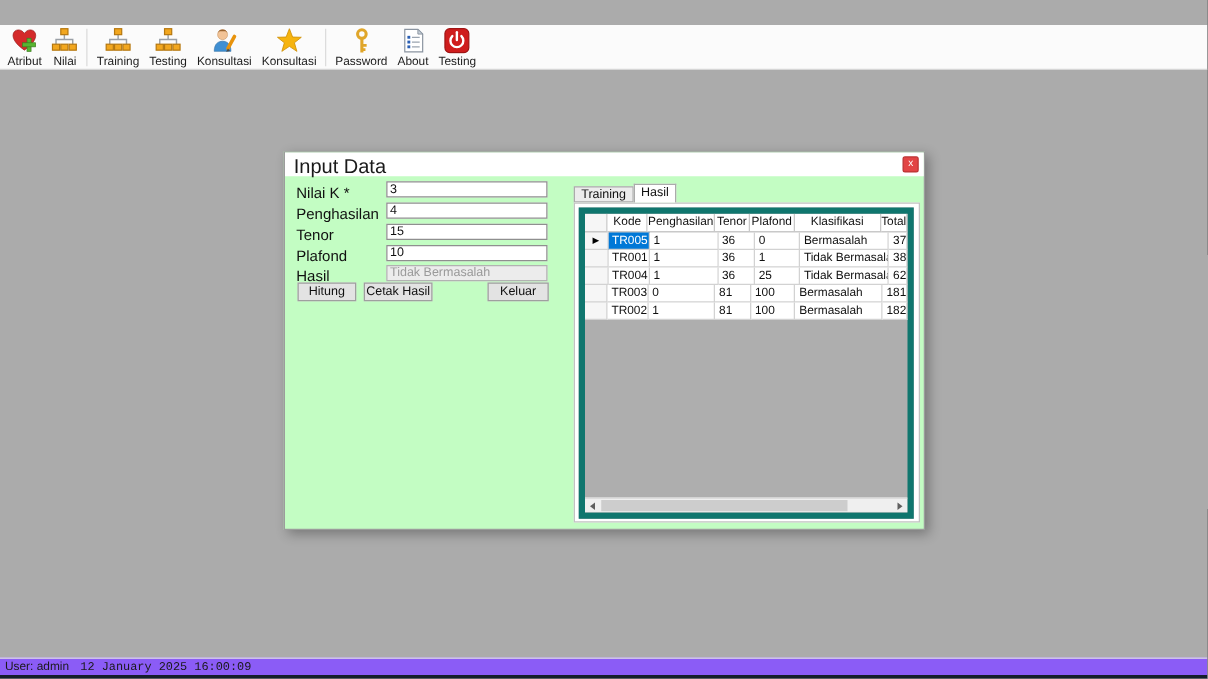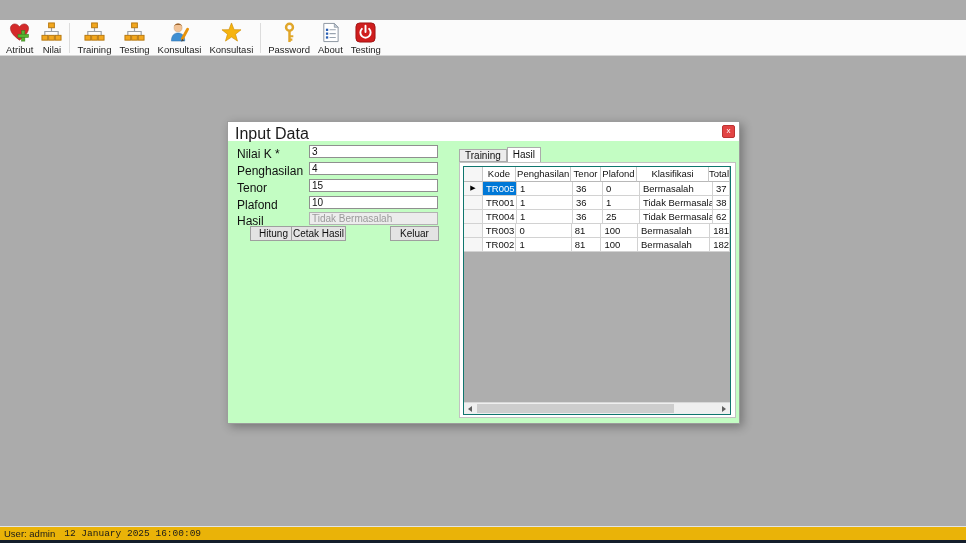--- a/index.html
+++ b/index.html
@@ -15,21 +15,21 @@
 
   
   .toolbar { position:absolute; top:20px; left:0; right:0; height:36px; background:#fbfbfb;
              border-bottom:1px solid #d6d6d6; display:flex; align-items:stretch; padding:1px 2px 0 2px; }
   .tb-item { display:flex; flex-direction:column; align-items:center; justify-content:flex-start; padding:1px 4px 0; }
   .tb-item svg { width:21px; height:21px; display:block; }
   .tb-label { font-size:9.5px; color:#1c1c1c; margin-top:1px; white-space:nowrap; }
   .tb-sep { width:1px; background:#dcdcdc; margin:2px 3px; }
 
   
-  .statusbar { position:absolute; left:0; right:0; bottom:3px; height:14px; background:#eab308;
+  .statusbar { position:absolute; left:0; right:0; bottom:3px; height:14px; background:#8b5cf6;
                border-top:1px solid #e4e4e4; display:flex; align-items:center; font-size:9.5px; color:#1a1a1a; }
   .status-user { margin-left:4px; }
   .status-time { margin-left:9px;font-family:Liberation Mono, monospace; }
   .bottom-strip { position:absolute; left:0; right:0; bottom:0; height:3px; background:#141e2b; }
 
   
   .dialog { position:absolute; left:227px; top:121px; width:513px; height:303px; background:#c3fdc3;
             border:1px solid #9c9c9c; box-shadow:3px 3px 9px rgba(0,0,0,.30); }
   .dlg-titlebar { position:absolute; top:0; left:0; right:0; height:19px; background:#ffffff; }
   .dlg-title { position:absolute; left:7px; top:3px; font-size:16px; color:#1a1a1a; }
@@ -37,34 +37,34 @@
                border:1px solid #bb3333; border-radius:2px; color:#fff; font-size:8px; line-height:10px;
                text-align:center; cursor:default; }
 
   .fld-label { position:absolute; left:9px; font-size:12px; color:#101010; }
   .fld-input { position:absolute; left:81px; width:129px; height:13px; border:1px solid #8f8f8f;
                background:#fff; font-family:inherit; font-size:10px; padding:0 2px; color:#101010; }
   .fld-input.disabled { background:#ececec; border-color:#b2b2b2; color:#9a9a9a; }
 
   .btn { position:absolute; height:15px; background:#e3e3e3; border:1px solid #9f9f9f; font-family:inherit;
          font-size:10px; line-height:12px; text-align:center; color:#101010; padding:0; cursor:default; }
-  .btn-hitung { left:22px; top:104px; width:47px; }
+  .btn-hitung { left:10px; top:104px; width:47px; }
   .btn-cetak  { left:63px; top:104px; width:55px; }
   .btn-keluar { left:162px; top:104px; width:49px; }
 
   
   .tabs { position:absolute; left:231px; top:25px; height:15px; display:flex; align-items:flex-end; }
   .tab { font-size:10px; color:#101010; background:#ececec; border:1px solid #ababab; height:13px;
          line-height:12px; padding:0 5px; cursor:default; }
   .tab.selected { background:#fff; height:15px; line-height:14px; border-bottom:none; z-index:3; position:relative; }
   .tabpage { position:absolute; left:231px; top:40px; width:277px; height:256px; background:#ffffff;
              border:1px solid #c2c2c2; z-index:2; }
 
   
-  .grid { position:absolute; left:3px; top:3px; width:268px; height:249px; border:1px solid #0f766e;
+  .grid { position:absolute; left:3px; top:3px; width:268px; height:249px; border:5px solid #0f766e;
           background:#aeaeae; overflow:hidden; }
   .grow { display:flex; height:14px; }
   .grow.head { height:15px; }
   .cell { background:#fff; border-right:1px solid #d2d2d2; border-bottom:1px solid #d2d2d2;
           font-size:9.5px; color:#101010; padding:1px 0 0 3px; white-space:nowrap; overflow:hidden; }
   .head .cell { text-align:center; padding-left:0; border-right-color:#c8c8c8; border-bottom-color:#b8b8b8; }
   .c-rh { width:19px; background:#f6f6f6; text-align:center; padding:2px 0 0 0; font-size:7px; color:#000; }
   .c0 { width:34px; } .c1 { width:56px; } .c2 { width:30px; } .c3 { width:37px; } .c4 { width:73px; }
   .c5 { flex:1 0 auto; min-width:0; }
   .cell.sel { background:#0078d7; color:#fff; }

